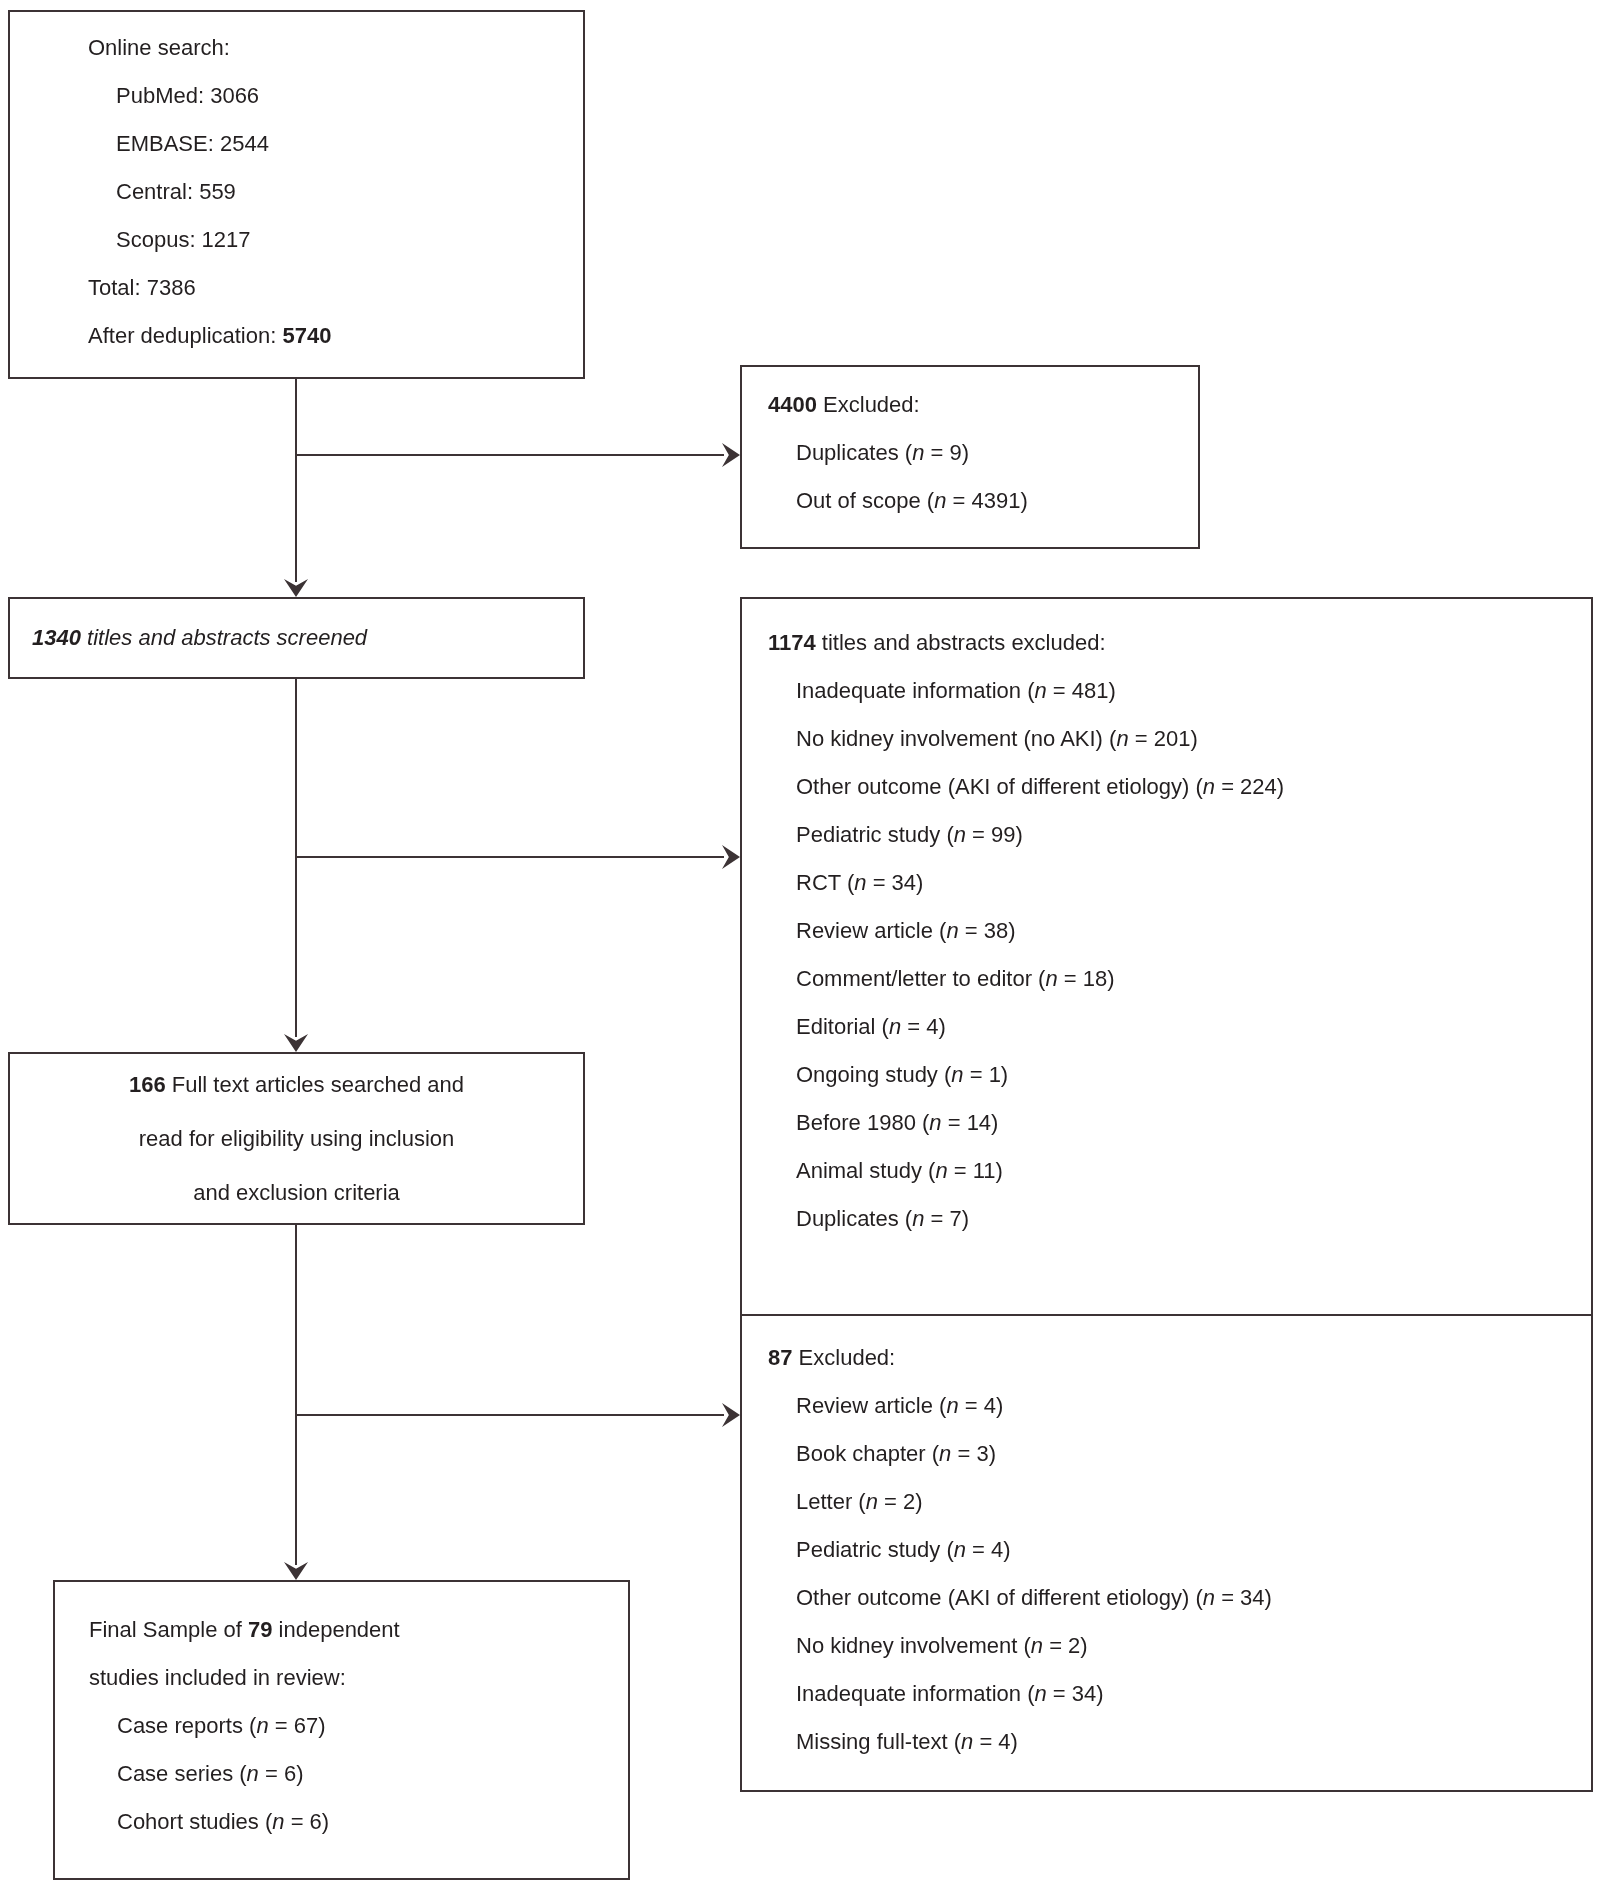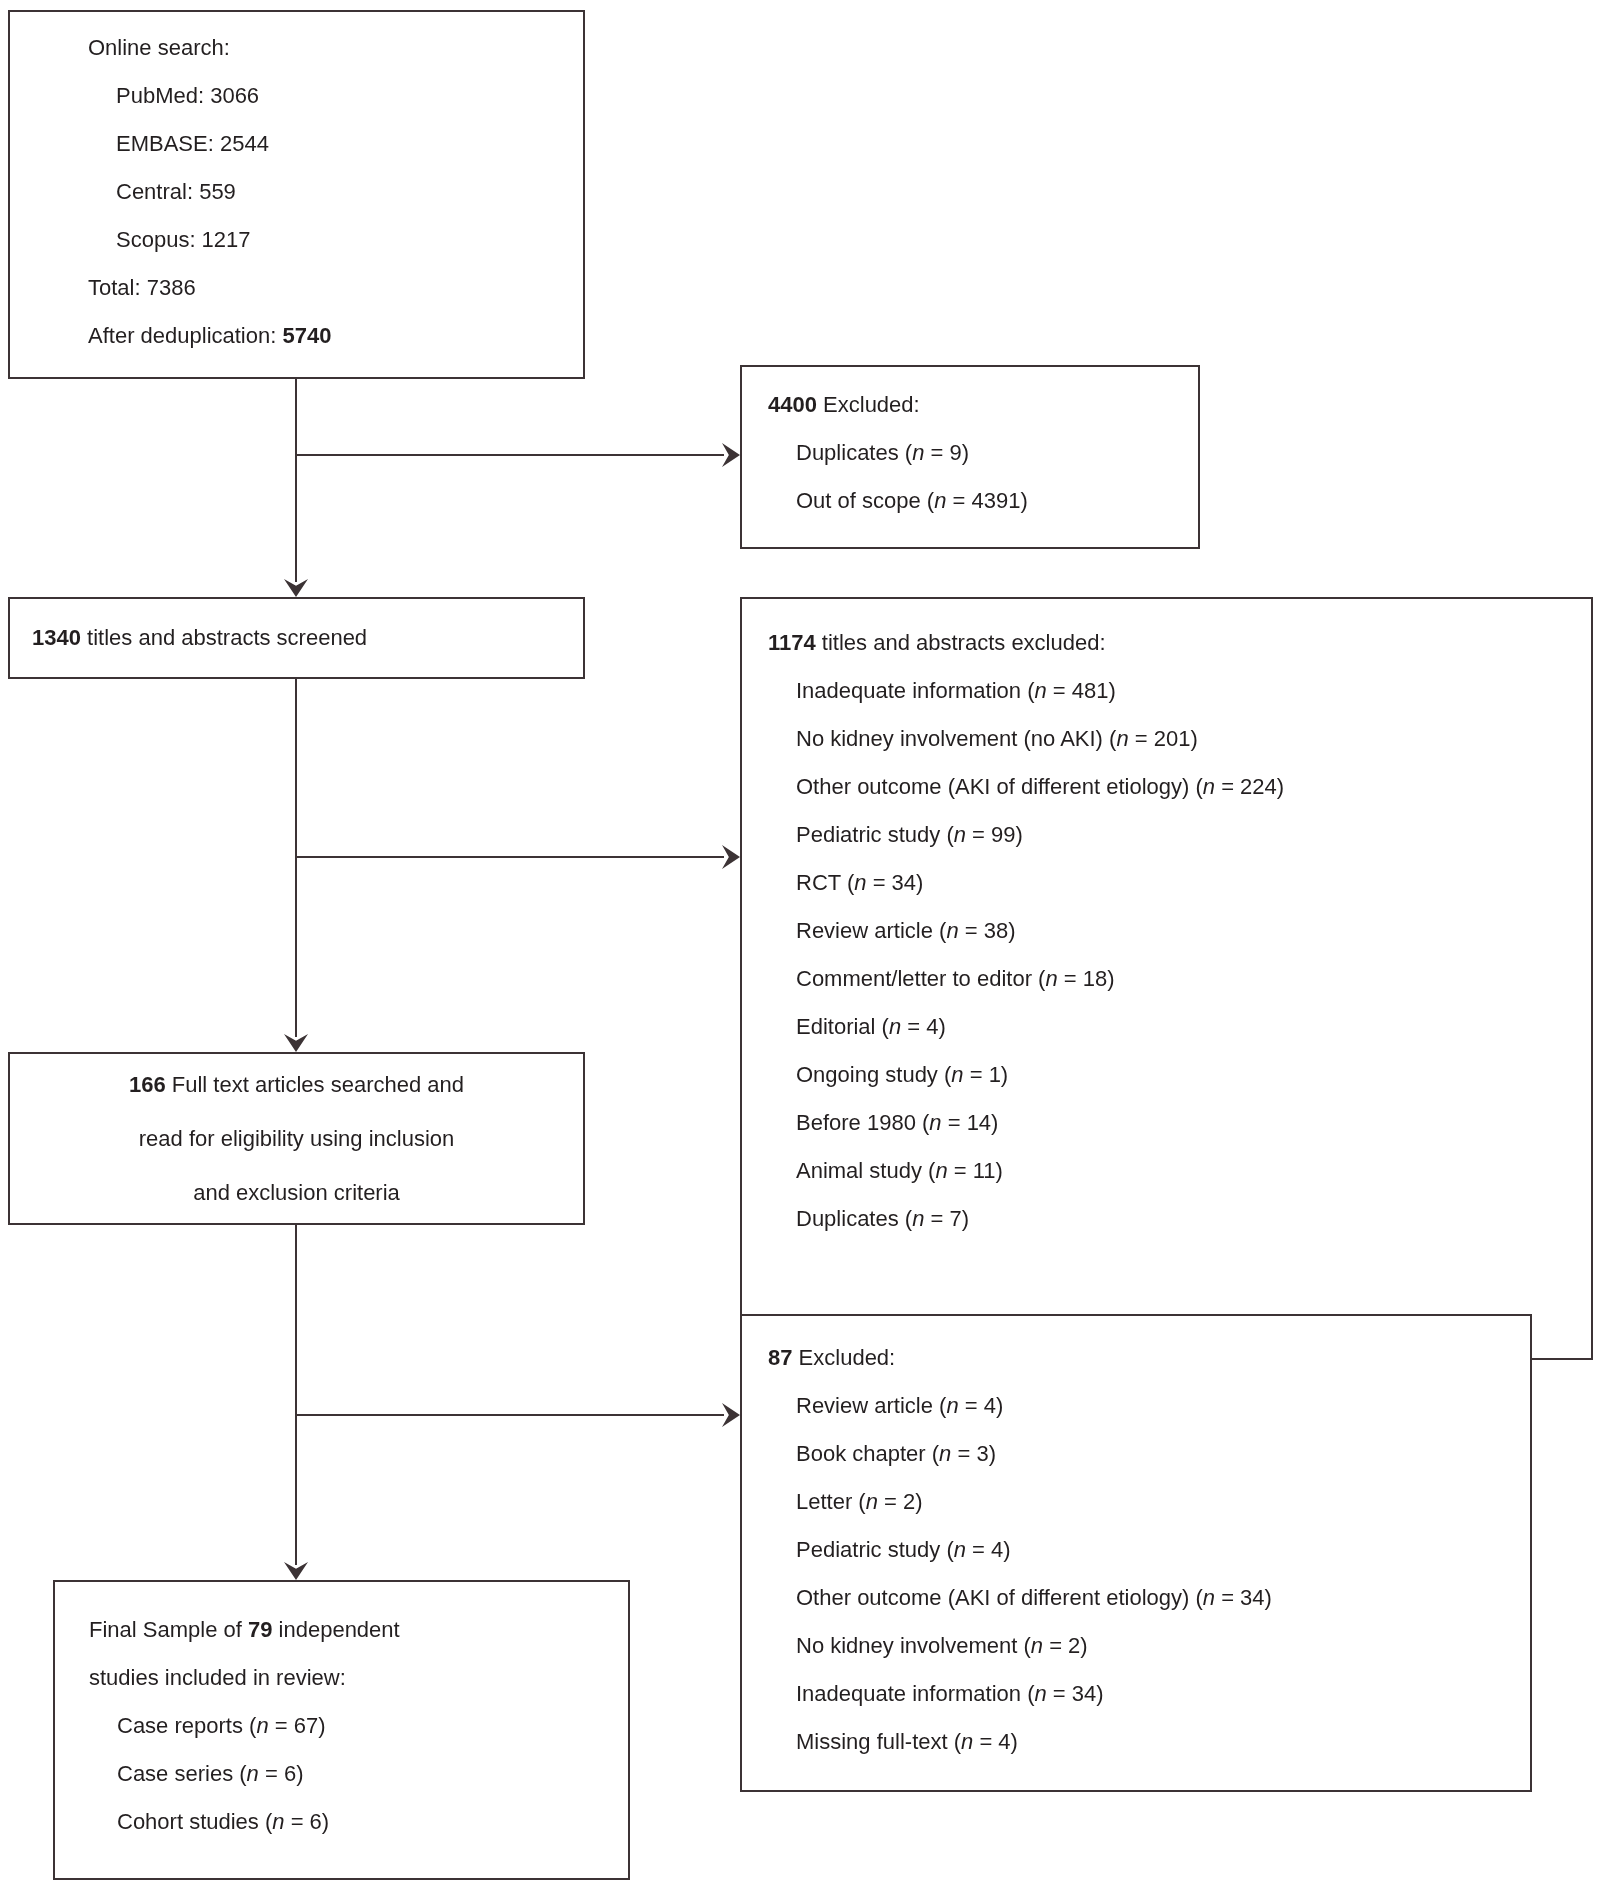--- a/index.html
+++ b/index.html
@@ -56,21 +56,21 @@
       <div class="line indent-0"><span>Total: 7386</span></div>
       <div class="line indent-0"><span>After deduplication: </span><span class="bold">5740</span></div>
     </div>
 
   <div class="box" style="left:740px;top:365px;width:460px;height:184px;padding:14px 0 0 26px;">
       <div class="line indent-0"><span class="bold">4400</span><span> Excluded:</span></div>
       <div class="line indent-1"><span>Duplicates (</span><span class="italic">n</span><span> = 9)</span></div>
       <div class="line indent-1"><span>Out of scope (</span><span class="italic">n</span><span> = 4391)</span></div>
     </div>
 
-  <div class="box vcenter" style="left:8px;top:597px;width:577px;height:82px;padding:0 0 0 22px;flex-direction:column;justify-content:center;align-items:flex-start;">
+  <div class="box vcenter" style="left:8px;top:597px;width:577px;height:82px;padding:0 0 0 22px;flex-direction:column;justify-content:center;align-items:flex-start;font-style:italic;">
       <div class="line indent-0"><span class="bold">1340</span><span> titles and abstracts screened</span></div>
     </div>
 
   <div class="box" style="left:740px;top:597px;width:853px;height:763px;padding:20px 0 0 26px;">
       <div class="line indent-0"><span class="bold">1174</span><span> titles and abstracts excluded:</span></div>
       <div class="line indent-1"><span>Inadequate information (</span><span class="italic">n</span><span> = 481)</span></div>
       <div class="line indent-1"><span>No kidney involvement (no AKI) (</span><span class="italic">n</span><span> = 201)</span></div>
       <div class="line indent-1"><span>Other outcome (AKI of different etiology) (</span><span class="italic">n</span><span> = 224)</span></div>
       <div class="line indent-1"><span>Pediatric study (</span><span class="italic">n</span><span> = 99)</span></div>
       <div class="line indent-1"><span>RCT (</span><span class="italic">n</span><span> = 34)</span></div>
@@ -82,21 +82,21 @@
       <div class="line indent-1"><span>Animal study (</span><span class="italic">n</span><span> = 11)</span></div>
       <div class="line indent-1"><span>Duplicates (</span><span class="italic">n</span><span> = 7)</span></div>
     </div>
 
   <div class="box center" style="left:8px;top:1052px;width:577px;height:173px;gap:6px;">
       <div class="line indent-0"><span class="bold">166</span><span> Full text articles searched and</span></div>
       <div class="line indent-0"><span>read for eligibility using inclusion</span></div>
       <div class="line indent-0"><span>and exclusion criteria</span></div>
     </div>
 
-  <div class="box" style="left:740px;top:1314px;width:792px;height:478px;padding:18px 0 0 26px;">
+  <div class="box" style="left:740px;top:1314px;width:853px;height:478px;padding:18px 0 0 26px;">
       <div class="line indent-0"><span class="bold">87</span><span> Excluded:</span></div>
       <div class="line indent-1"><span>Review article (</span><span class="italic">n</span><span> = 4)</span></div>
       <div class="line indent-1"><span>Book chapter (</span><span class="italic">n</span><span> = 3)</span></div>
       <div class="line indent-1"><span>Letter (</span><span class="italic">n</span><span> = 2)</span></div>
       <div class="line indent-1"><span>Pediatric study (</span><span class="italic">n</span><span> = 4)</span></div>
       <div class="line indent-1"><span>Other outcome (AKI of different etiology) (</span><span class="italic">n</span><span> = 34)</span></div>
       <div class="line indent-1"><span>No kidney involvement (</span><span class="italic">n</span><span> = 2)</span></div>
       <div class="line indent-1"><span>Inadequate information (</span><span class="italic">n</span><span> = 34)</span></div>
       <div class="line indent-1"><span>Missing full-text (</span><span class="italic">n</span><span> = 4)</span></div>
     </div>

